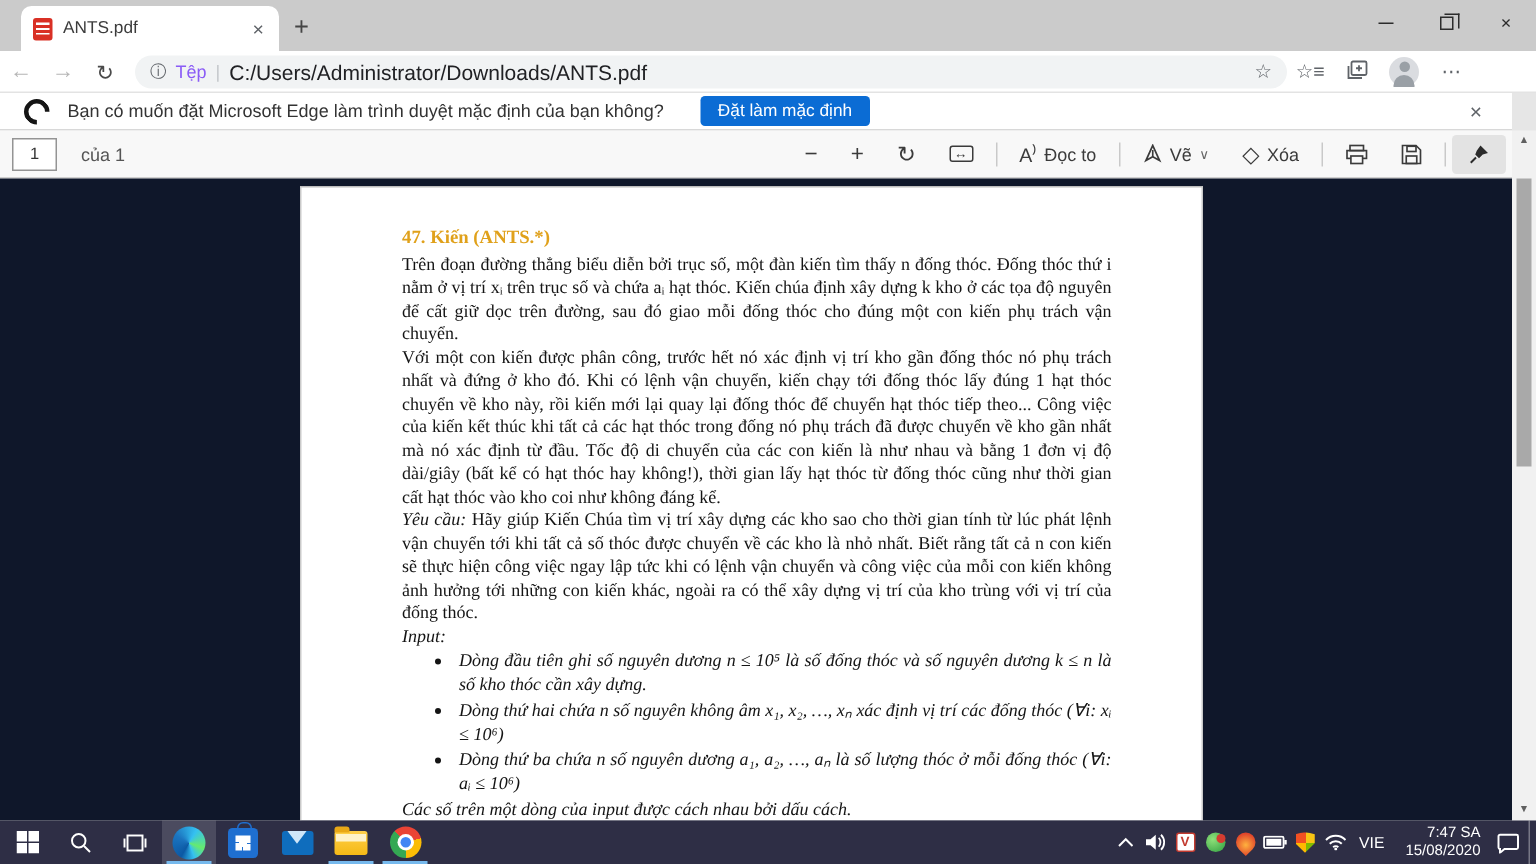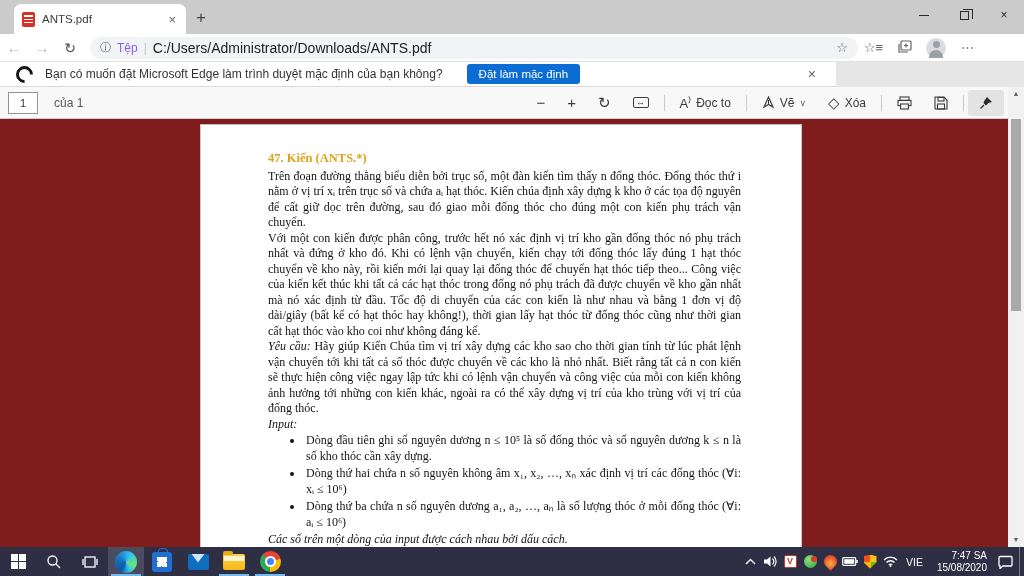--- a/index.html
+++ b/index.html
@@ -34,21 +34,21 @@
   .proto{font-size:12px;color:#8b5cf6;}
   .url-sep{color:#c4c7ca;font-size:12px;}
   .url-text{font-size:14px;color:#202124;white-space:nowrap;}
   .fav-star{margin-left:auto;font-size:13px;color:#5f6368;}
   .bar-ic{width:31px;text-align:center;font-size:13px;color:#5f6368;}
   .avatar{width:20px;height:20px;border-radius:50%;background:#dadce0;position:relative;margin:0 6px;}
   .avatar::before{content:"";position:absolute;left:6.5px;top:3.5px;width:7px;height:7px;border-radius:50%;background:#9aa0a6;}
   .avatar::after{content:"";position:absolute;left:3px;top:12px;width:14px;height:8px;border-radius:7px 7px 0 0;background:#9aa0a6;}
 
   
-  .notifbar{position:absolute;left:0;top:62px;width:836px;height:25px;background:#fff;
+  .notifbar{position:absolute;left:0;top:62px;width:1008px;height:25px;background:#fff;
     border-bottom:1px solid #d8d8d8;display:flex;align-items:center;padding:0 10px;}
   .edge-logo{width:17px;height:17px;border-radius:50%;border:3.5px solid #151515;border-bottom-color:transparent;transform:rotate(-45deg);margin:0 12px 0 6px;}
   .notif-msg{font-size:12px;color:#333;}
   .notif-btn{margin-left:24px;background:#0b6cd4;color:#fff;font-size:11.5px;padding:4px 12px;border-radius:3px;border:none;}
   .notif-close{margin-left:auto;margin-right:10px;font-size:14px;color:#5f6368;}
 
   
   .pdftoolbar{position:absolute;left:0;top:87px;width:1008px;height:32px;background:#f8f8f8;
     border-bottom:1px solid #d0d0d0;display:flex;align-items:center;font-size:12px;color:#3b3b3b;}
   .pagebox{width:30px;height:22px;border:1px solid #949494;background:#fff;margin-left:8px;
@@ -57,30 +57,30 @@
   .tb-spacer{flex:1;}
   .tb-ic{padding:0 11px;font-size:15px;color:#3b3b3b;display:flex;align-items:center;gap:5px;}
   .tb-ic svg{display:block;}
   .tb-sep{width:1px;height:16px;background:#c9c9c9;margin:0 4px;}
   .tb-label{font-size:12px;color:#3b3b3b;}
   .fit-box{width:16px;height:11px;border:1px solid #3b3b3b;border-radius:2px;font-size:9px;line-height:9px;text-align:center;color:#3b3b3b;}
   .chev{font-size:9px;color:#666;}
   .pin-btn{background:#e3e3e3;border-radius:3px;height:26px;margin-right:4px;}
 
   
-  .viewer{position:absolute;left:0;top:119px;width:1008px;height:428px;background:#7f1d1d;overflow:hidden;}
+  .viewer{position:absolute;left:0;top:119px;width:1008px;height:428px;background:#0f172a;overflow:hidden;}
   .page{position:absolute;left:200px;top:5px;width:602px;height:520px;background:#fff;
     border:1px solid #c9c9c9;border-top-color:#bdbdbd;}
   .doc{position:absolute;left:67px;top:26px;width:473px;
     font-family:"Liberation Serif",serif;font-size:12px;line-height:15.5px;color:#141414;text-align:justify;}
   .doc-title{color:#e0a11b;font-weight:bold;font-size:12.5px;margin-bottom:2px;text-align:left;}
   .doc p{margin:0;}
   .ital{font-style:italic;}
   .doc ul{margin:1px 0 0 0;padding-left:36px;}
-  .doc li{margin-bottom:2px;padding-left:2px;}
+  .doc li{margin-bottom:2px;padding-left:2px;font-style:italic;}
   .watermark{position:absolute;left:802px;top:366px;width:200px;color:#9fa3a6;opacity:.75;}
   .wm1{font-size:17px;line-height:20px;font-weight:300;}
   .wm2{font-size:11.5px;line-height:15px;}
 
   
   .scrollbar{position:absolute;right:0;top:87px;width:16px;height:460px;background:#f1f1f1;}
   .sb-arrow{position:absolute;left:0;width:16px;height:14px;color:#606060;font-size:7px;text-align:center;line-height:14px;}
   .sb-thumb{position:absolute;left:3px;top:32px;width:10px;height:192px;background:#a9a9a9;}
 
   

